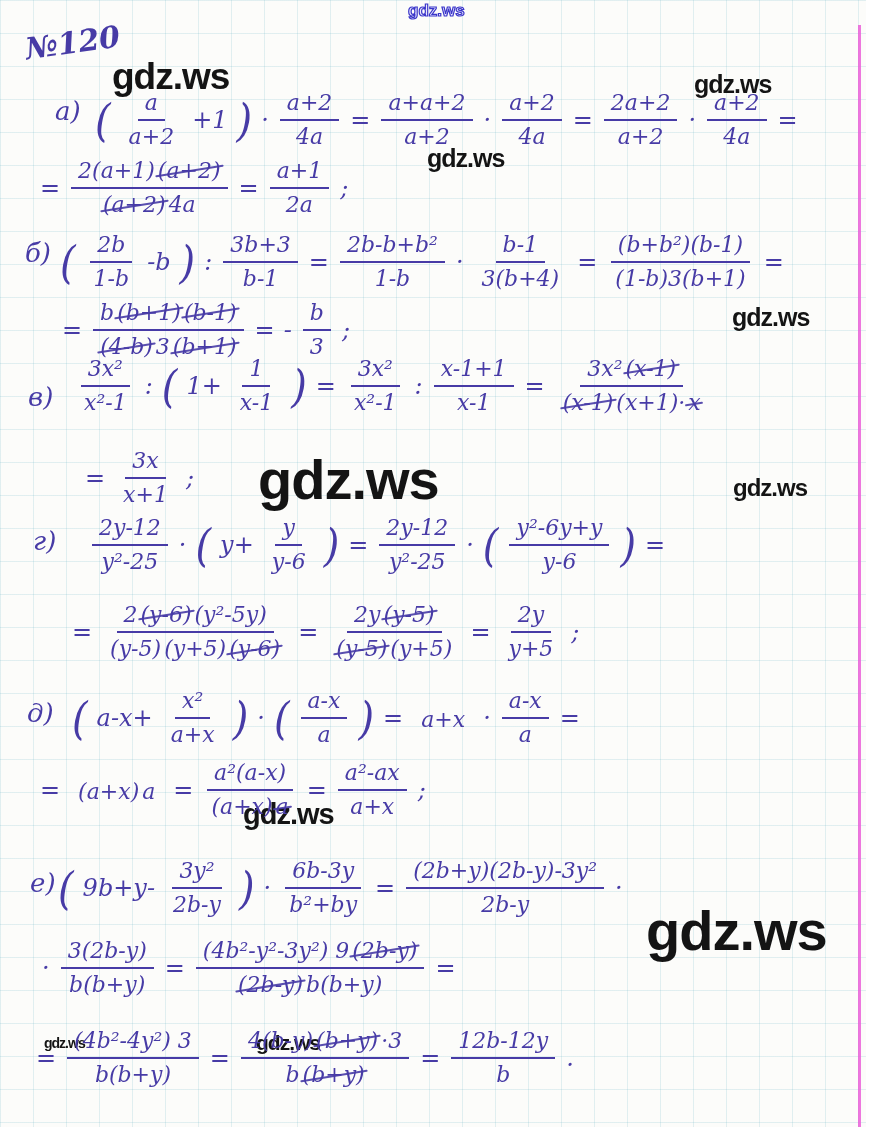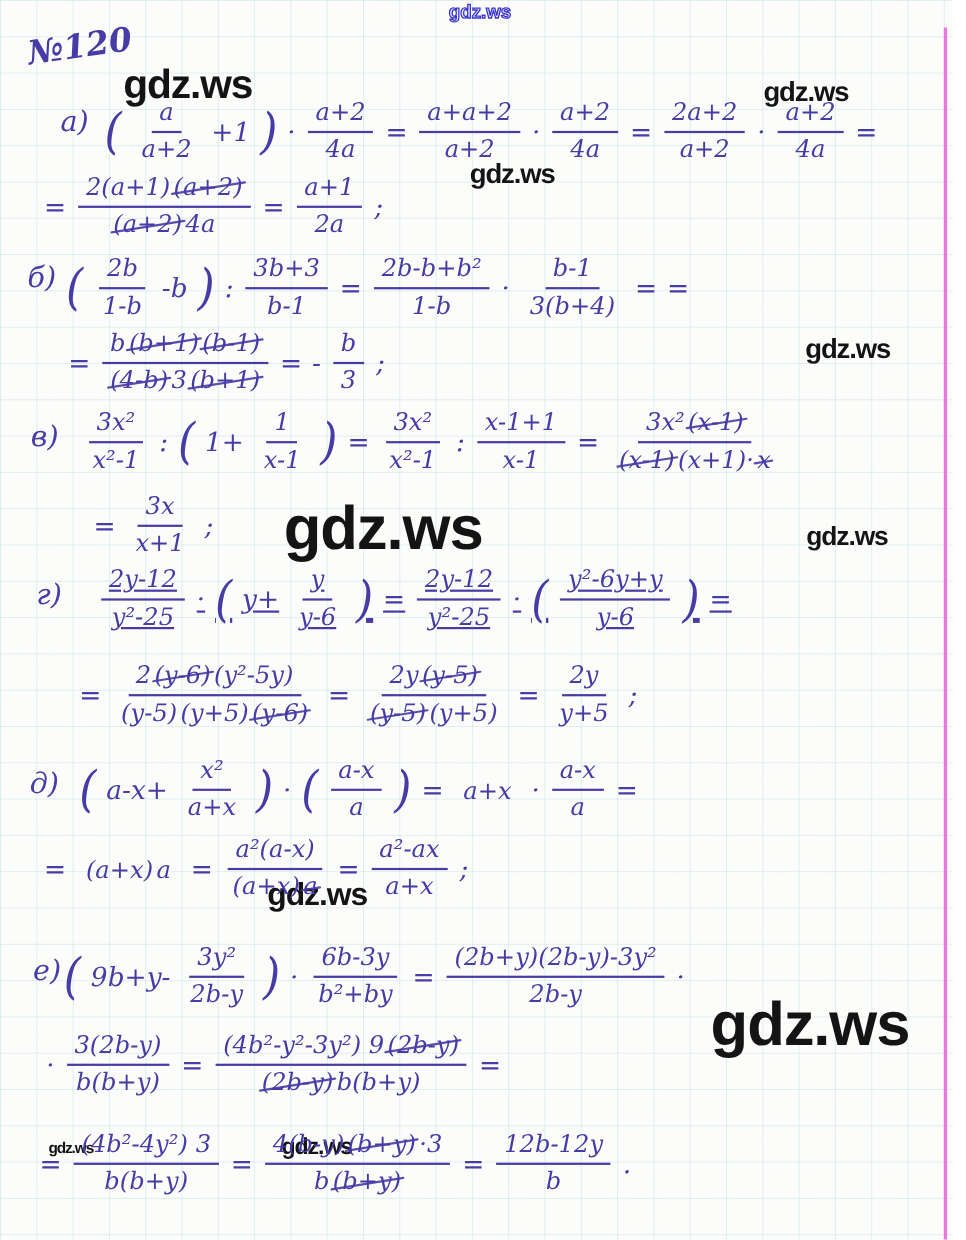--- a/index.html
+++ b/index.html
@@ -195,20 +195,28 @@
         <span class="txt">·</span>
         <span class="frac">
           <span class="num">
             <span class="seg">b-1</span>
           </span>
           <span class="den">
             <span class="seg">3(b+4)</span>
           </span>
         </span>
         <span class="txt">=</span>
+        <span class="frac">
+          <span class="num">
+            <span class="seg">(b+b²)(b-1)</span>
+          </span>
+          <span class="den">
+            <span class="seg">(1-b)3(b+1)</span>
+          </span>
+        </span>
         <span class="txt">=</span>
       </div>
       <div class="line" style="left: 62px; top: 300px;">
         <span class="txt">=</span>
         <span class="frac">
           <span class="num">
             <span class="seg">b</span>
             <span class="seg x">(b+1)</span>
             <span class="seg x">(b-1)</span>
           </span>
@@ -224,21 +232,21 @@
           <span class="num">
             <span class="seg">b</span>
           </span>
           <span class="den">
             <span class="seg">3</span>
           </span>
         </span>
         <span class="txt">;</span>
       </div>
       <div class="part-label" style="left: 28px; top: 384px;">в)</div>
-      <div class="line" style="left: 75px; top: 372px; justify-content: space-between;">
+      <div class="line" style="left: 75px; top: 356px; justify-content: space-between;">
         <span class="frac">
           <span class="num">
             <span class="seg">3x²</span>
           </span>
           <span class="den">
             <span class="seg">x²-1</span>
           </span>
         </span>
         <span class="txt">:</span>
         <span class="paren">(</span>
@@ -289,21 +297,21 @@
           <span class="num">
             <span class="seg">3x</span>
           </span>
           <span class="den">
             <span class="seg">x+1</span>
           </span>
         </span>
         <span class="txt">;</span>
       </div>
       <div class="part-label" style="left: 33px; top: 528px;">г)</div>
-      <div class="line" style="left: 90px; top: 515px; text-decoration: underline;">
+      <div class="line" style="left: 90px; top: 515px;">
         <span class="frac">
           <span class="num">
             <span class="seg">2y-12</span>
           </span>
           <span class="den">
             <span class="seg">y²-25</span>
           </span>
         </span>
         <span class="txt">·</span>
         <span class="paren">(</span>

